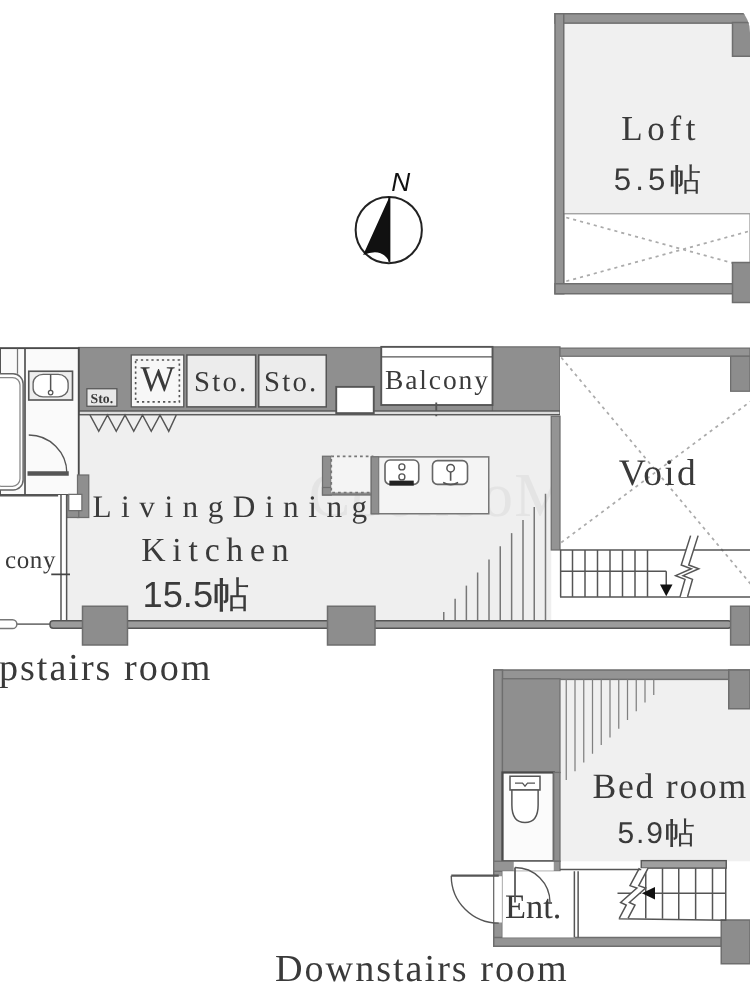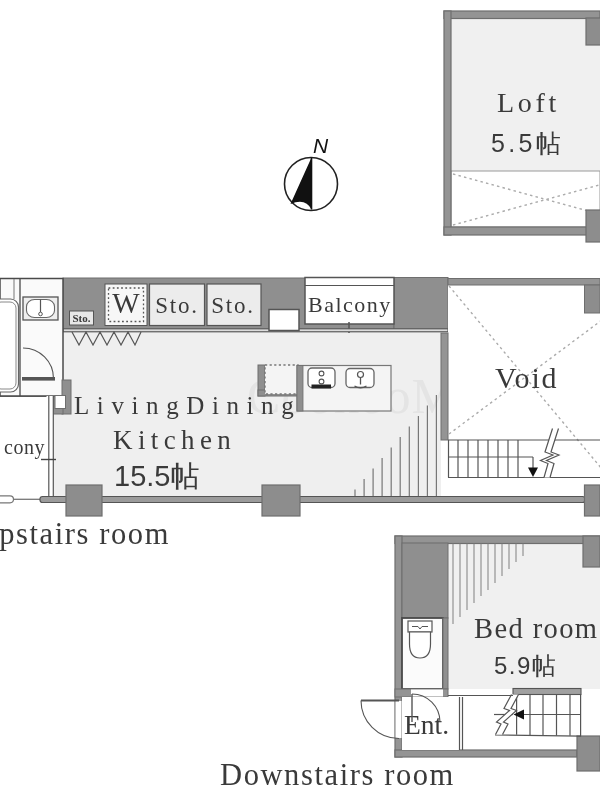--- a/index.html
+++ b/index.html
@@ -1,16 +1,16 @@
 <!DOCTYPE html>
 <html><head>
 <meta charset="utf-8">
 <style>
   html,body{margin:0;padding:0;background:#ffffff;}
-  .wrap{width:600px;height:800px;position:relative;overflow:hidden;}
+  .wrap{width:600px;height:800px;position:relative;overflow:hidden;border-radius:26px;}
   svg{display:block;}
   text{font-family:"Liberation Serif",serif;fill:#3a3a3a;}
   .sans{font-family:"Liberation Sans",sans-serif;}
 </style>
 </head>
 <body>
 <div class="wrap">
 <svg width="600" height="800" viewBox="0 0 600 800">
 <rect x="0" y="0" width="600" height="800" fill="#ffffff"></rect>
 

